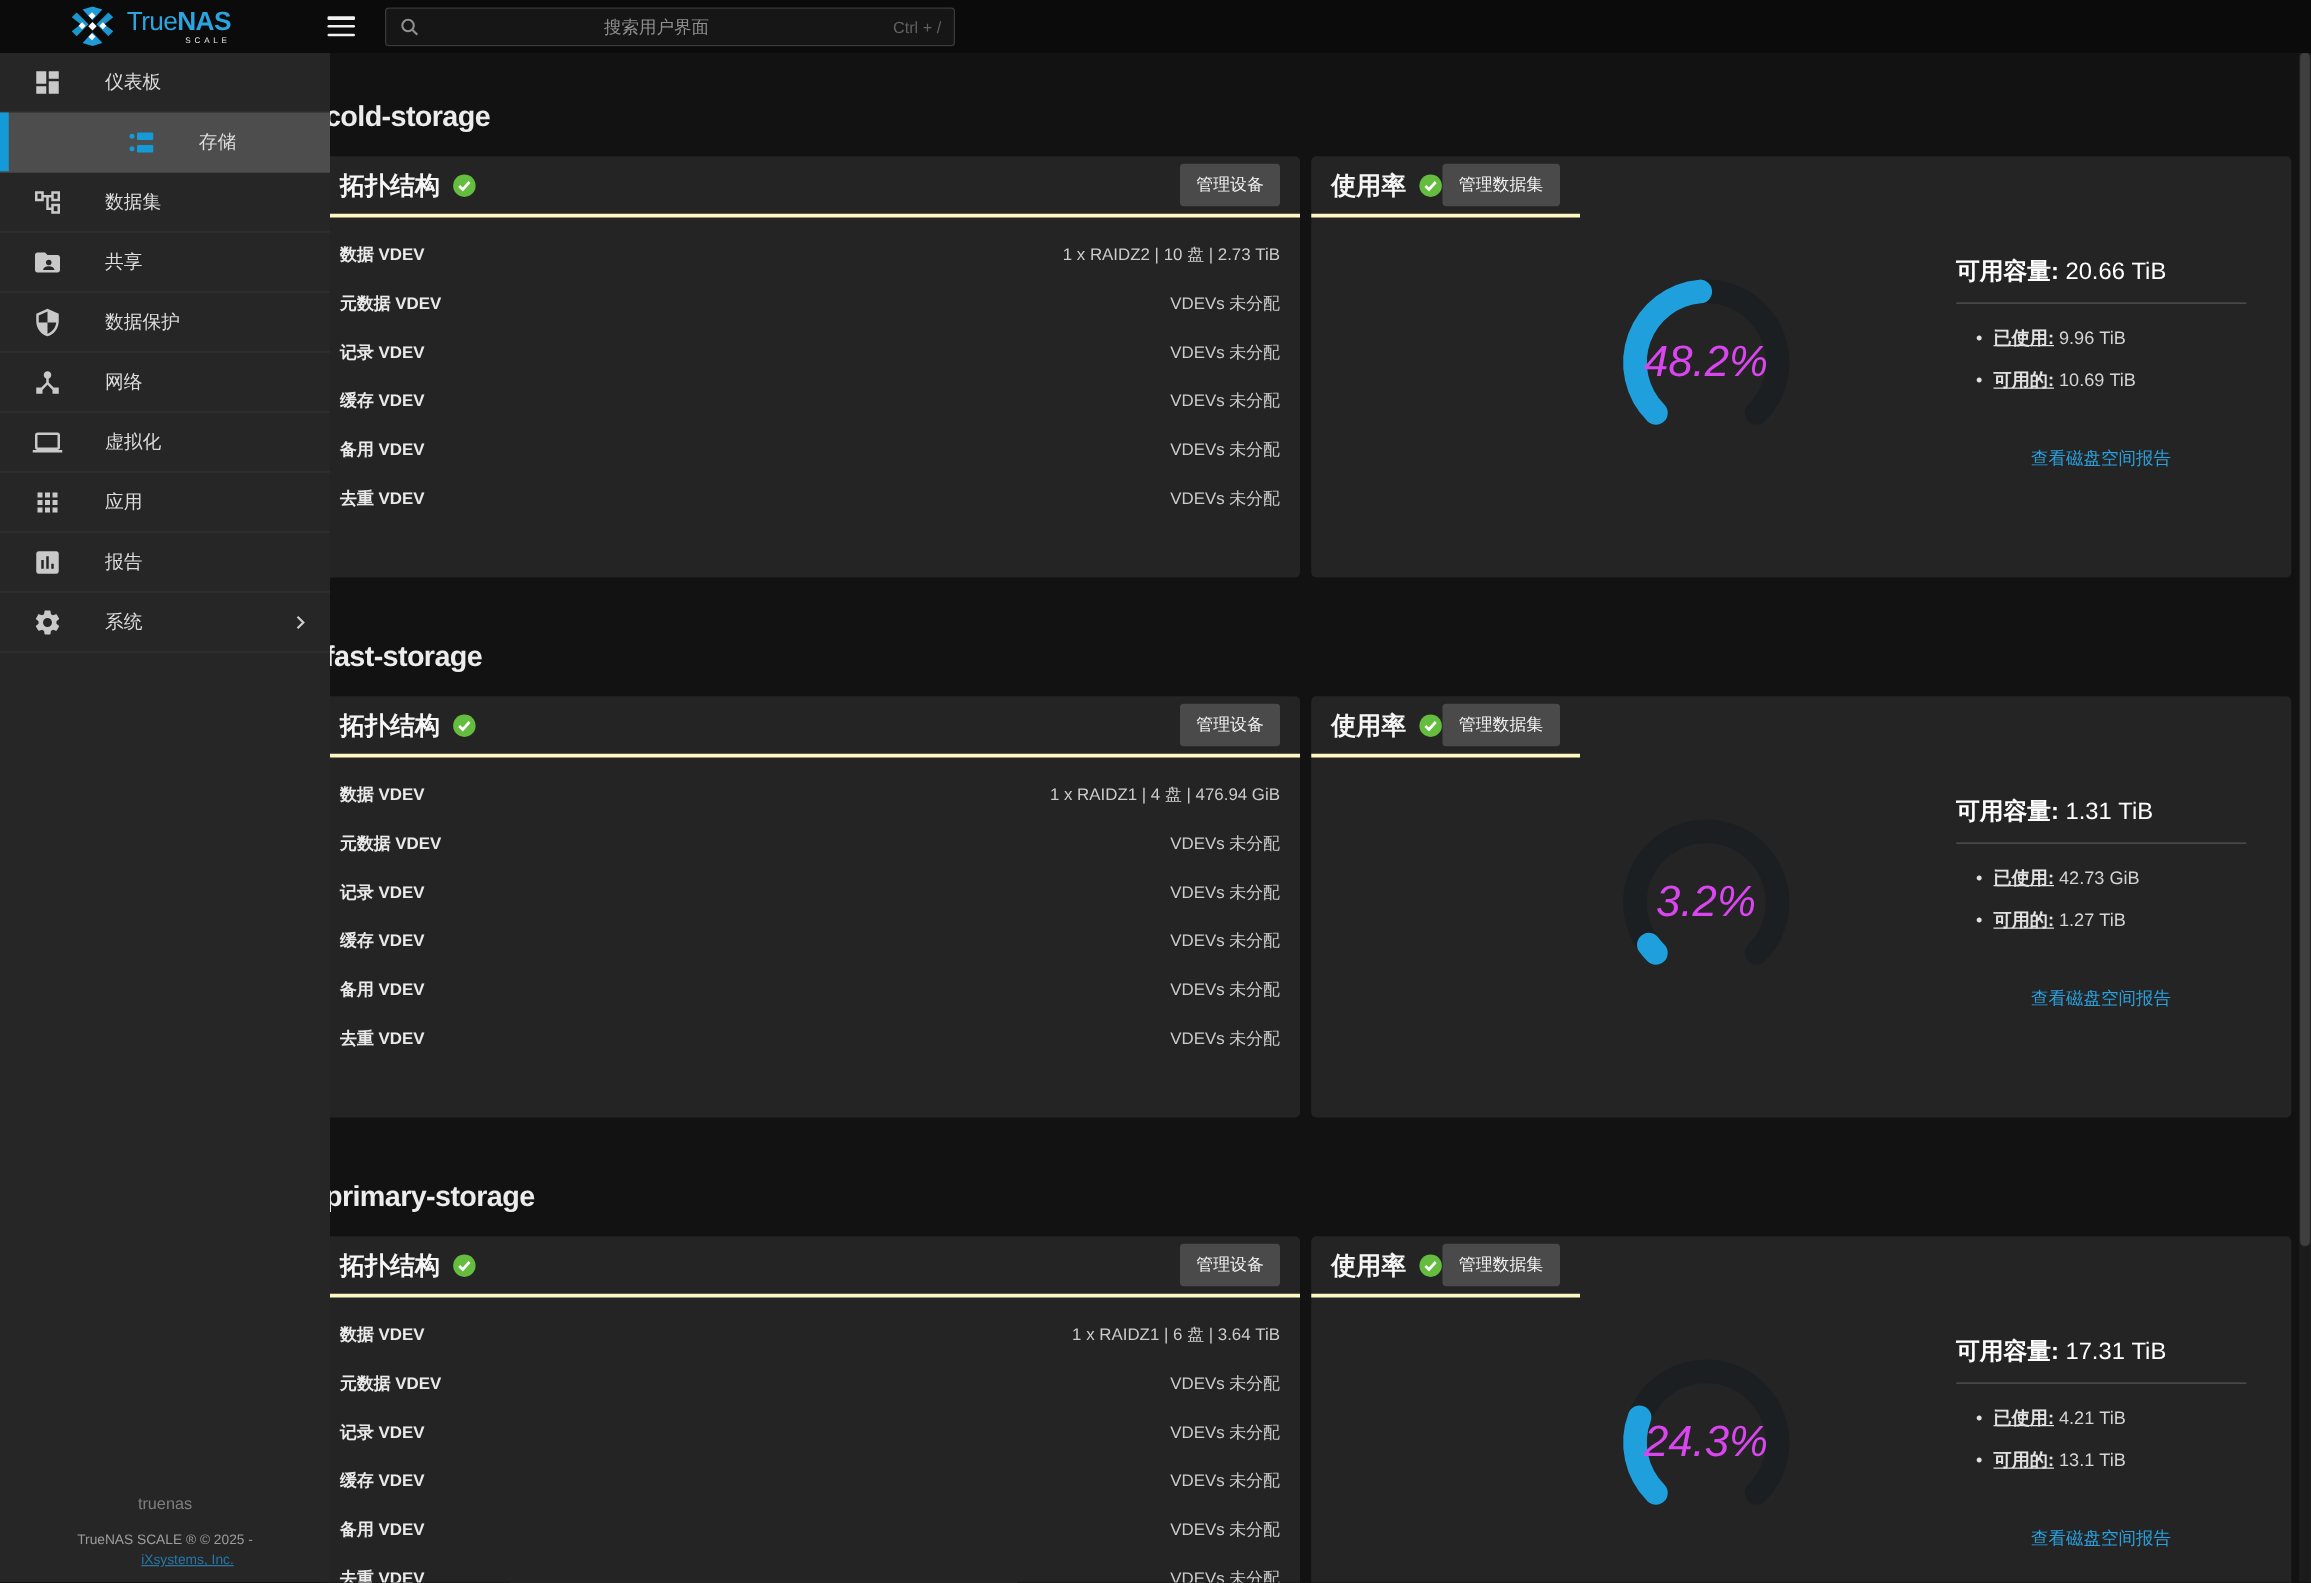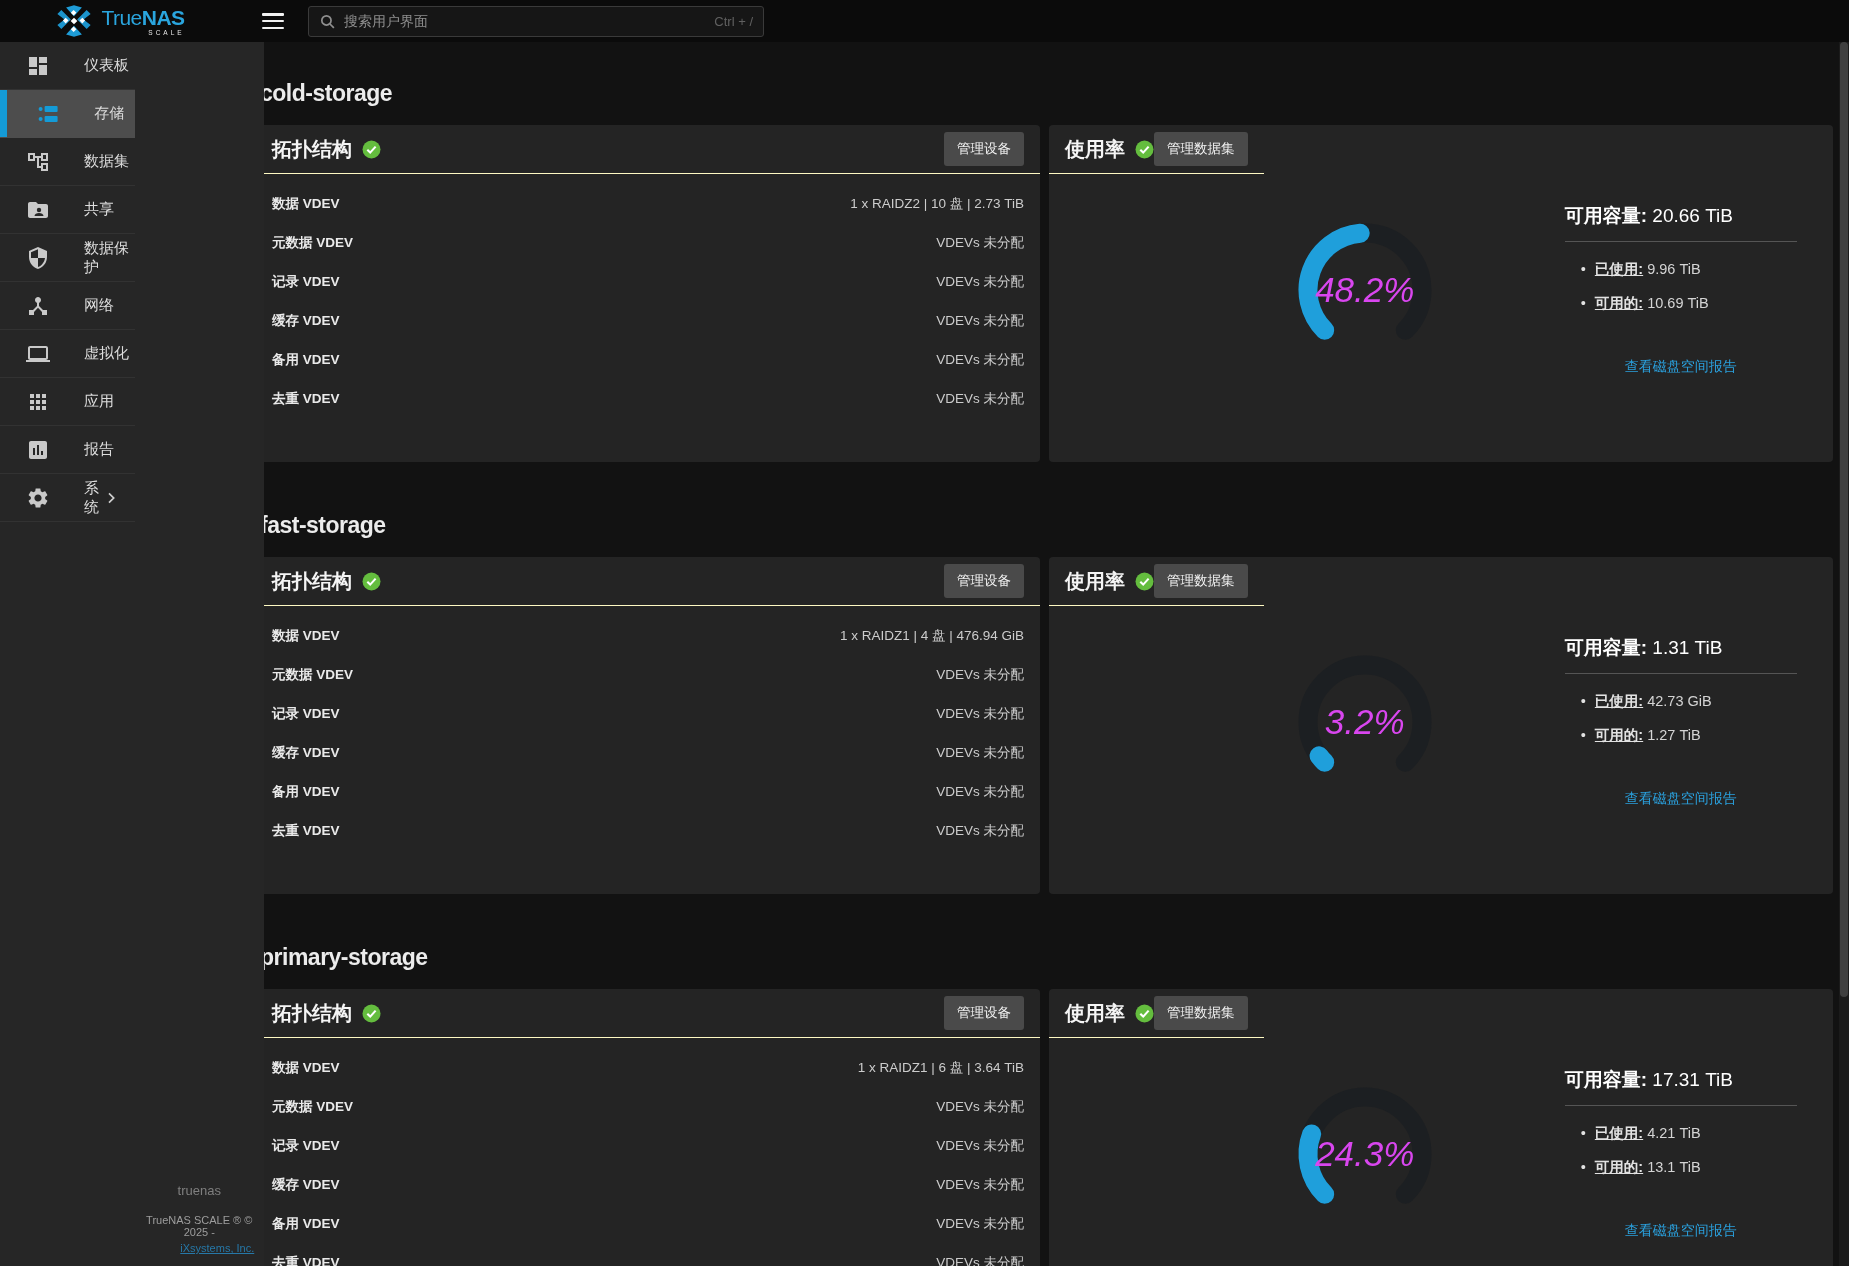--- a/index.html
+++ b/index.html
@@ -20,21 +20,21 @@
   .hamburger span { display:block; height:2.5px; background:#f2f2f2; border-radius:1px; }
   .searchbox { margin-left:24px; width:456px; height:31px; background:#161616; border:1px solid #3a3a3a;
     border-radius:3px; display:flex; align-items:center; padding:0 10px; }
   .searchbox input { flex:1; background:transparent; border:none; outline:none; color:#d8d8d8;
     font-size:14px; font-family:inherit; }
   .searchbox input::placeholder { color:#8f8f8f; }
   .search-shortcut { color:#606060; font-size:13px; margin-left:8px; white-space:nowrap; }
 
   
   .sidebar { position:fixed; top:42px; left:0; width:264px; bottom:0; background:#262626;
-    display:flex; z-index:20; }
+    display:flex; flex-direction:column; z-index:20; }
   .side-item { height:48px; display:flex; align-items:center; padding-left:26px;
     border-bottom:1px solid #323232; cursor:pointer; position:relative; }
   .side-item .side-icon { width:24px; height:24px; color:#c9c9c9; flex:none; }
   .side-item .side-icon svg { width:24px; height:24px; display:block; }
   .side-label { color:#dddddd; font-size:15px; margin-left:34px; }
   .side-item.active { background:#4d4d4d; border-bottom-color:#4d4d4d;justify-content:center; }
   .side-item.active::before { content:""; position:absolute; left:0; top:0; bottom:0; width:7px; background:#149bd7; }
   .side-item.active .side-icon { color:#149bd7; }
   .side-chevron { margin-left:auto; margin-right:16px; width:16px; height:16px; color:#cfcfcf; display:none; }
   .side-chevron svg { width:16px; height:16px; display:block; }
@@ -46,21 +46,21 @@
 
   
   .main { position:absolute; top:42px; left:240px; right:10px; bottom:0; overflow:hidden;
     padding:38px 6px 0 16px; }
   .pool { margin-bottom:50px; }
   .pool-name { color:#ececec; font-size:23px; font-weight:700; letter-spacing:-0.5px; margin:0 0 18px 4px; }
   .pool-cards { display:flex; gap:9px; align-items:stretch; }
   .card { background:#242424; border-radius:4px; }
   .topo-card { width:784px; flex:none; }
   .usage-card { flex:1; display:flex; flex-direction:row; }
-  .card-header { height:49px; display:flex; align-items:center; padding:10px 16px; border-bottom:1px solid #fef9c3; }
+  .card-header { height:49px; display:flex; align-items:center; padding:10px 16px; border-bottom:3px solid #fef9c3; }
   .card-title { color:#f5f5f5; font-size:20px; font-weight:700; }
   .check { width:19px; height:19px; margin-left:10px; flex:none; }
   .check svg { width:19px; height:19px; display:block; }
   .btn { margin-left:auto; background:#4a4a4a; color:#f2f2f2; border:none; border-radius:3px;
     font-size:13.5px; font-family:inherit; padding:8px 13px; cursor:pointer;text-align:center; }
 
   .topo-rows { padding:10px 16px 44px; }
   .topo-row { height:39px; display:flex; align-items:center; justify-content:space-between; }
   .t-label { color:#eaeaea; font-size:13.5px; font-weight:700; }
   .t-value { color:#cccccc; font-size:13.5px; }
@@ -111,21 +111,21 @@
   <button class="hamburger" aria-label="menu">
     <span></span>
       <span></span>
       <span></span>
   </button>
   <div class="searchbox">
     <svg width="17" height="17" viewBox="0 0 24 24" fill="none" stroke="#8f8f8f" stroke-width="2.4">
       <circle cx="10.5" cy="10.5" r="6.5"></circle>
         <line x1="15.5" y1="15.5" x2="21" y2="21"></line>
     </svg>
-    <input type="text" style="margin-left: 8px;" placeholder="搜索用户界面">
+    <input type="text" style="margin-left: 8px; text-align: center;" placeholder="搜索用户界面">
     <span class="search-shortcut">Ctrl + /</span>
   </div>
 </header>
 
 <aside class="sidebar">
   <nav id="side-nav">
       <div class="side-item">
     <span class="side-icon">
           <svg viewBox="0 0 24 24" fill="currentColor">
             <path d="M3 13h8V3H3v10zm0 8h8v-6H3v6zm10 0h8V11h-8v10zm0-18v6h8V3h-8z"></path>

